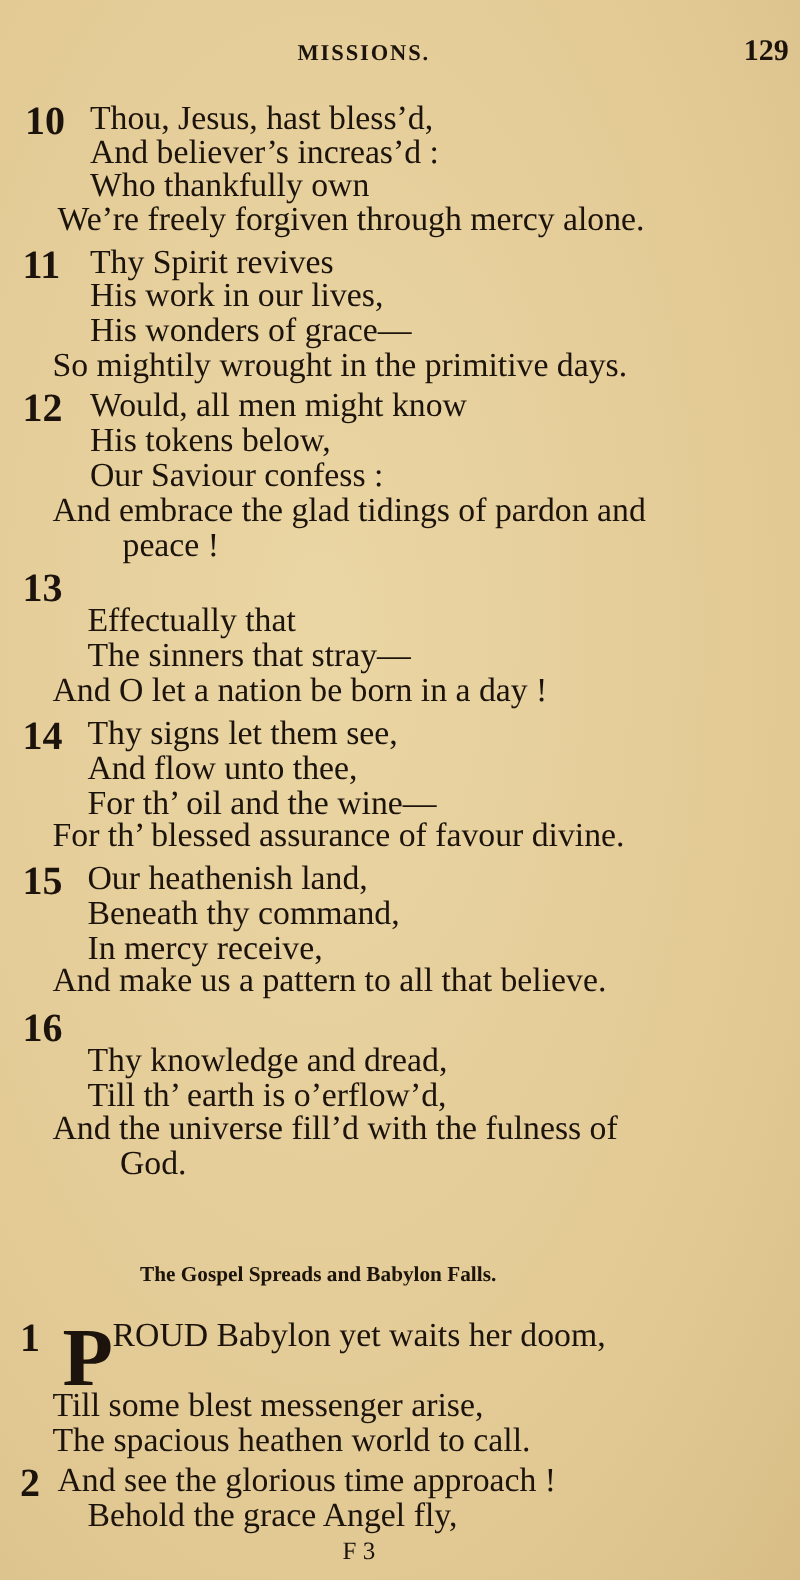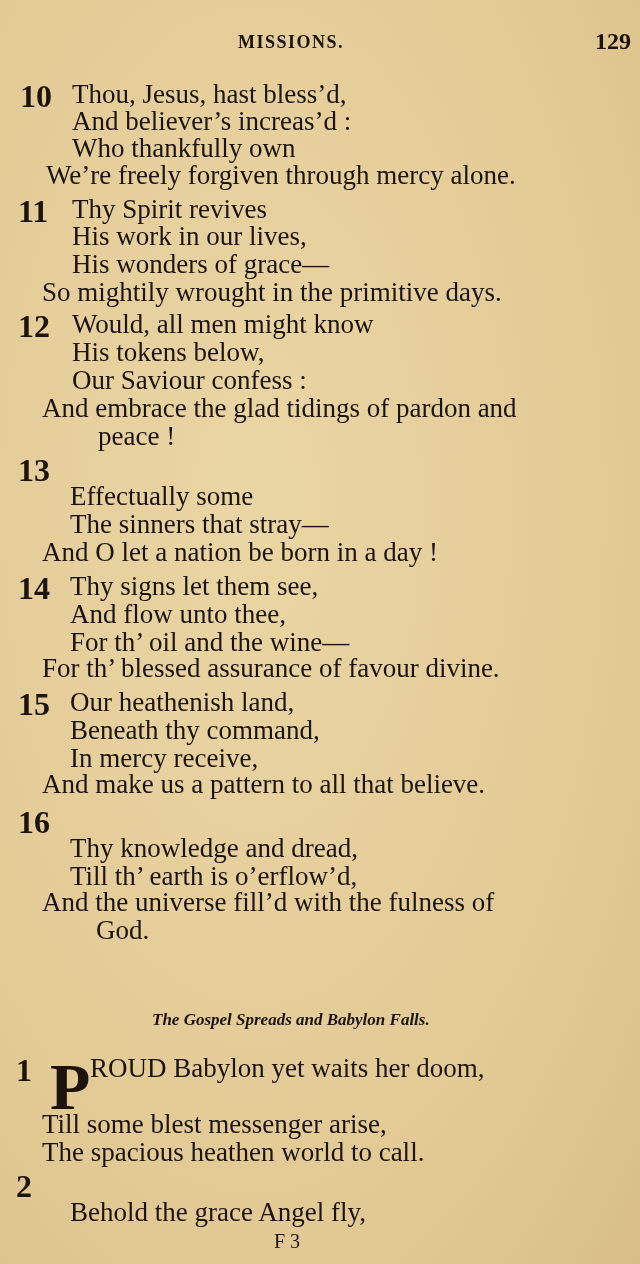--- a/index.html
+++ b/index.html
@@ -11,21 +11,21 @@
     color:#1c140c;
     position:relative;
   }
   .page { position:absolute; left:12px; top:0; width:640px; height:1264px; }
   .header { position:absolute; top:32px; left:0; width:640px; height:30px; }
   .running-head { position:absolute; left:226px; top:0; font-size:18px; letter-spacing:1.5px; font-weight:bold; }
   .page-num { position:absolute; left:538px; top:-4px; font-size:24px; font-weight:bold;margin-left:45px; }
   .line { position:absolute; font-size:27px; white-space:nowrap; line-height:28px; }
   .num { position:absolute; font-size:32px; font-weight:bold; line-height:28px; }
   .hymn-title { position:absolute; left:176px; top:966px; font-size:27px; }
-  .hymn-sub { position:absolute; left:100px; top:1010px; font-size:17px; font-style:italic; font-weight:bold;margin-left:40px; }
+  .hymn-sub { position:absolute; left:100px; top:1010px; font-size:17px; font-weight:bold; }
   .dropcap { position:absolute; left:38px; top:1057px; font-size:66px; font-weight:bold; line-height:60px; }
   .sig { position:absolute; left:262px; top:1230px; font-size:20px; }
   i { font-style:italic; }
 </style>
 </head>
 <body>
 
 <div class="page">
   <div class="header">
     <span class="running-head">MISSIONS.</span>
@@ -45,21 +45,21 @@
   <span class="line" style="left:30px;top:278px">So mightily wrought in the primitive days.</span>
 
   <span class="num" style="left:6px;top:312px">12</span>
   <span class="line" style="left:60px;top:310px">Would, all men might know</span>
   <span class="line" style="left:60px;top:338px">His tokens below,</span>
   <span class="line" style="left:60px;top:366px">Our Saviour confess :</span>
   <span class="line" style="left:30px;top:394px">And embrace the glad tidings of pardon and</span>
   <span class="line" style="left:86px;top:422px">peace !</span>
 
   <span class="num" style="left:6px;top:456px">13</span>
-  <span class="line" style="left:58px;top:482px">Effectually some</span>
+  <span class="line" style="left:58px;top:482px">Effectually that</span>
   <span class="line" style="left:58px;top:510px">The sinners that stray—</span>
   <span class="line" style="left:30px;top:538px">And O let a nation be born in a day !</span>
 
   <span class="num" style="left:6px;top:574px">14</span>
   <span class="line" style="left:58px;top:572px">Thy signs let them see,</span>
   <span class="line" style="left:58px;top:600px">And flow unto thee,</span>
   <span class="line" style="left:58px;top:628px">For th’ oil and the wine—</span>
   <span class="line" style="left:30px;top:654px">For th’ blessed assurance of favour divine.</span>
 
   <span class="num" style="left:6px;top:690px">15</span>
@@ -76,16 +76,17 @@
 
   <span class="hymn-sub">The Gospel Spreads and Babylon Falls.</span>
 
   <span class="num" style="left:4px;top:1056px">1</span>
   <span class="dropcap">P</span>
   <span class="line" style="left:78px;top:1054px">ROUD Babylon yet waits her doom,</span>
   <span class="line" style="left:30px;top:1110px">Till some blest messenger arise,</span>
   <span class="line" style="left:30px;top:1138px">The spacious heathen world to call.</span>
 
   <span class="num" style="left:4px;top:1172px">2</span>
+  <span class="line" style="left:34px;top:1170px">And see the glorious time approach !</span>
   <span class="line" style="left:58px;top:1198px">Behold the grace Angel fly,</span>
 
   <span class="sig">F 3</span>
 </div>
 
 </body></html>

